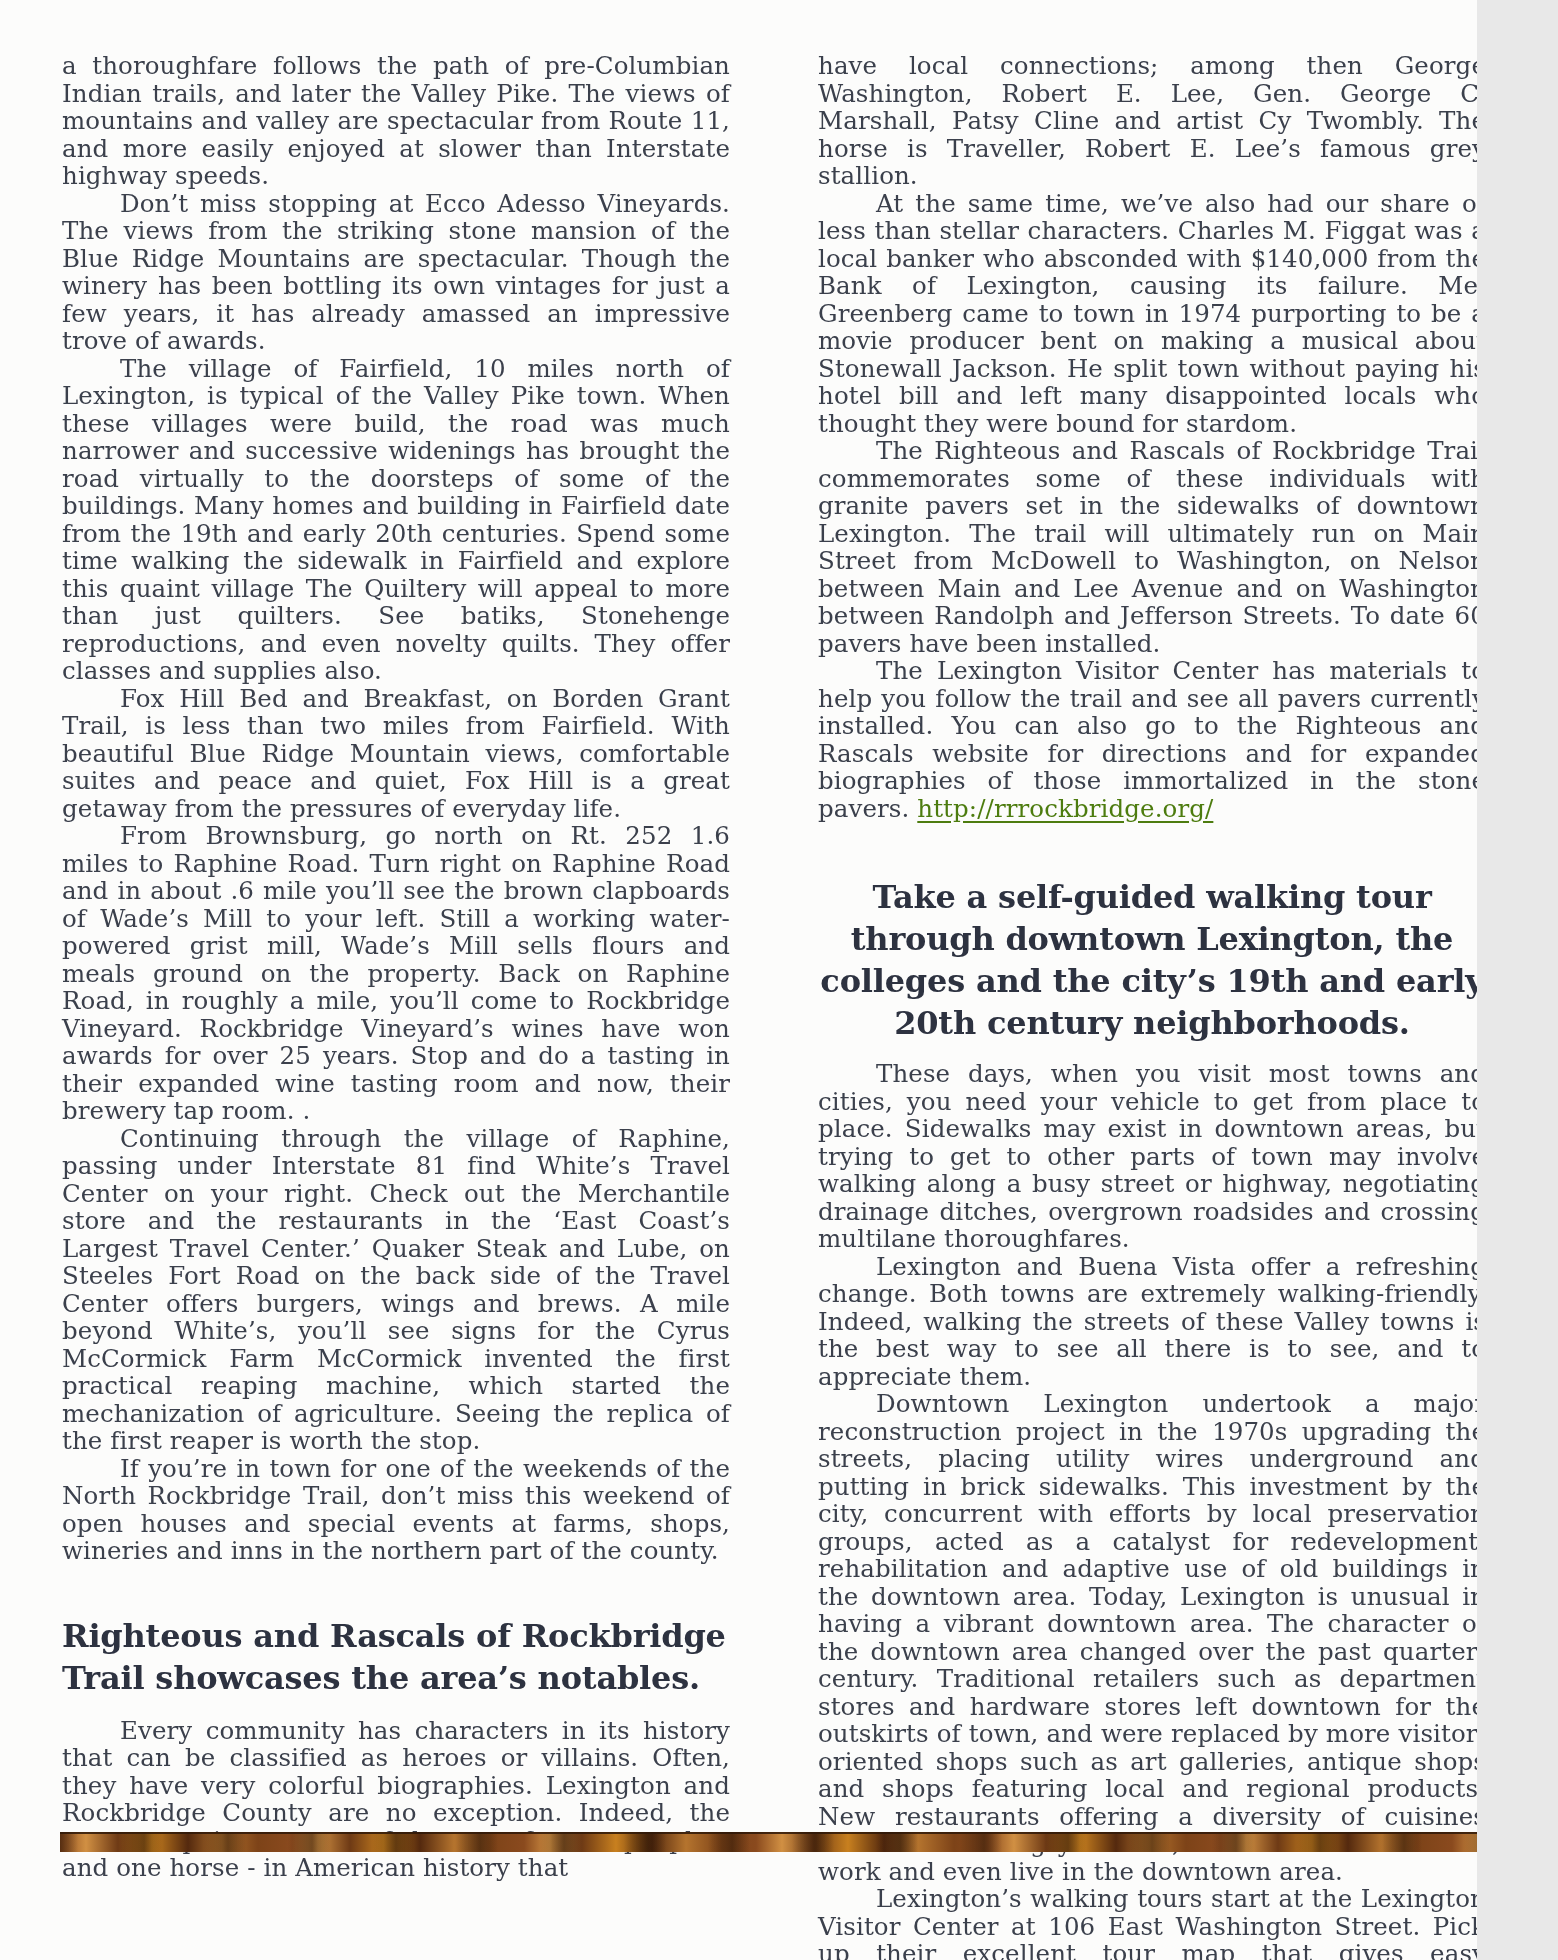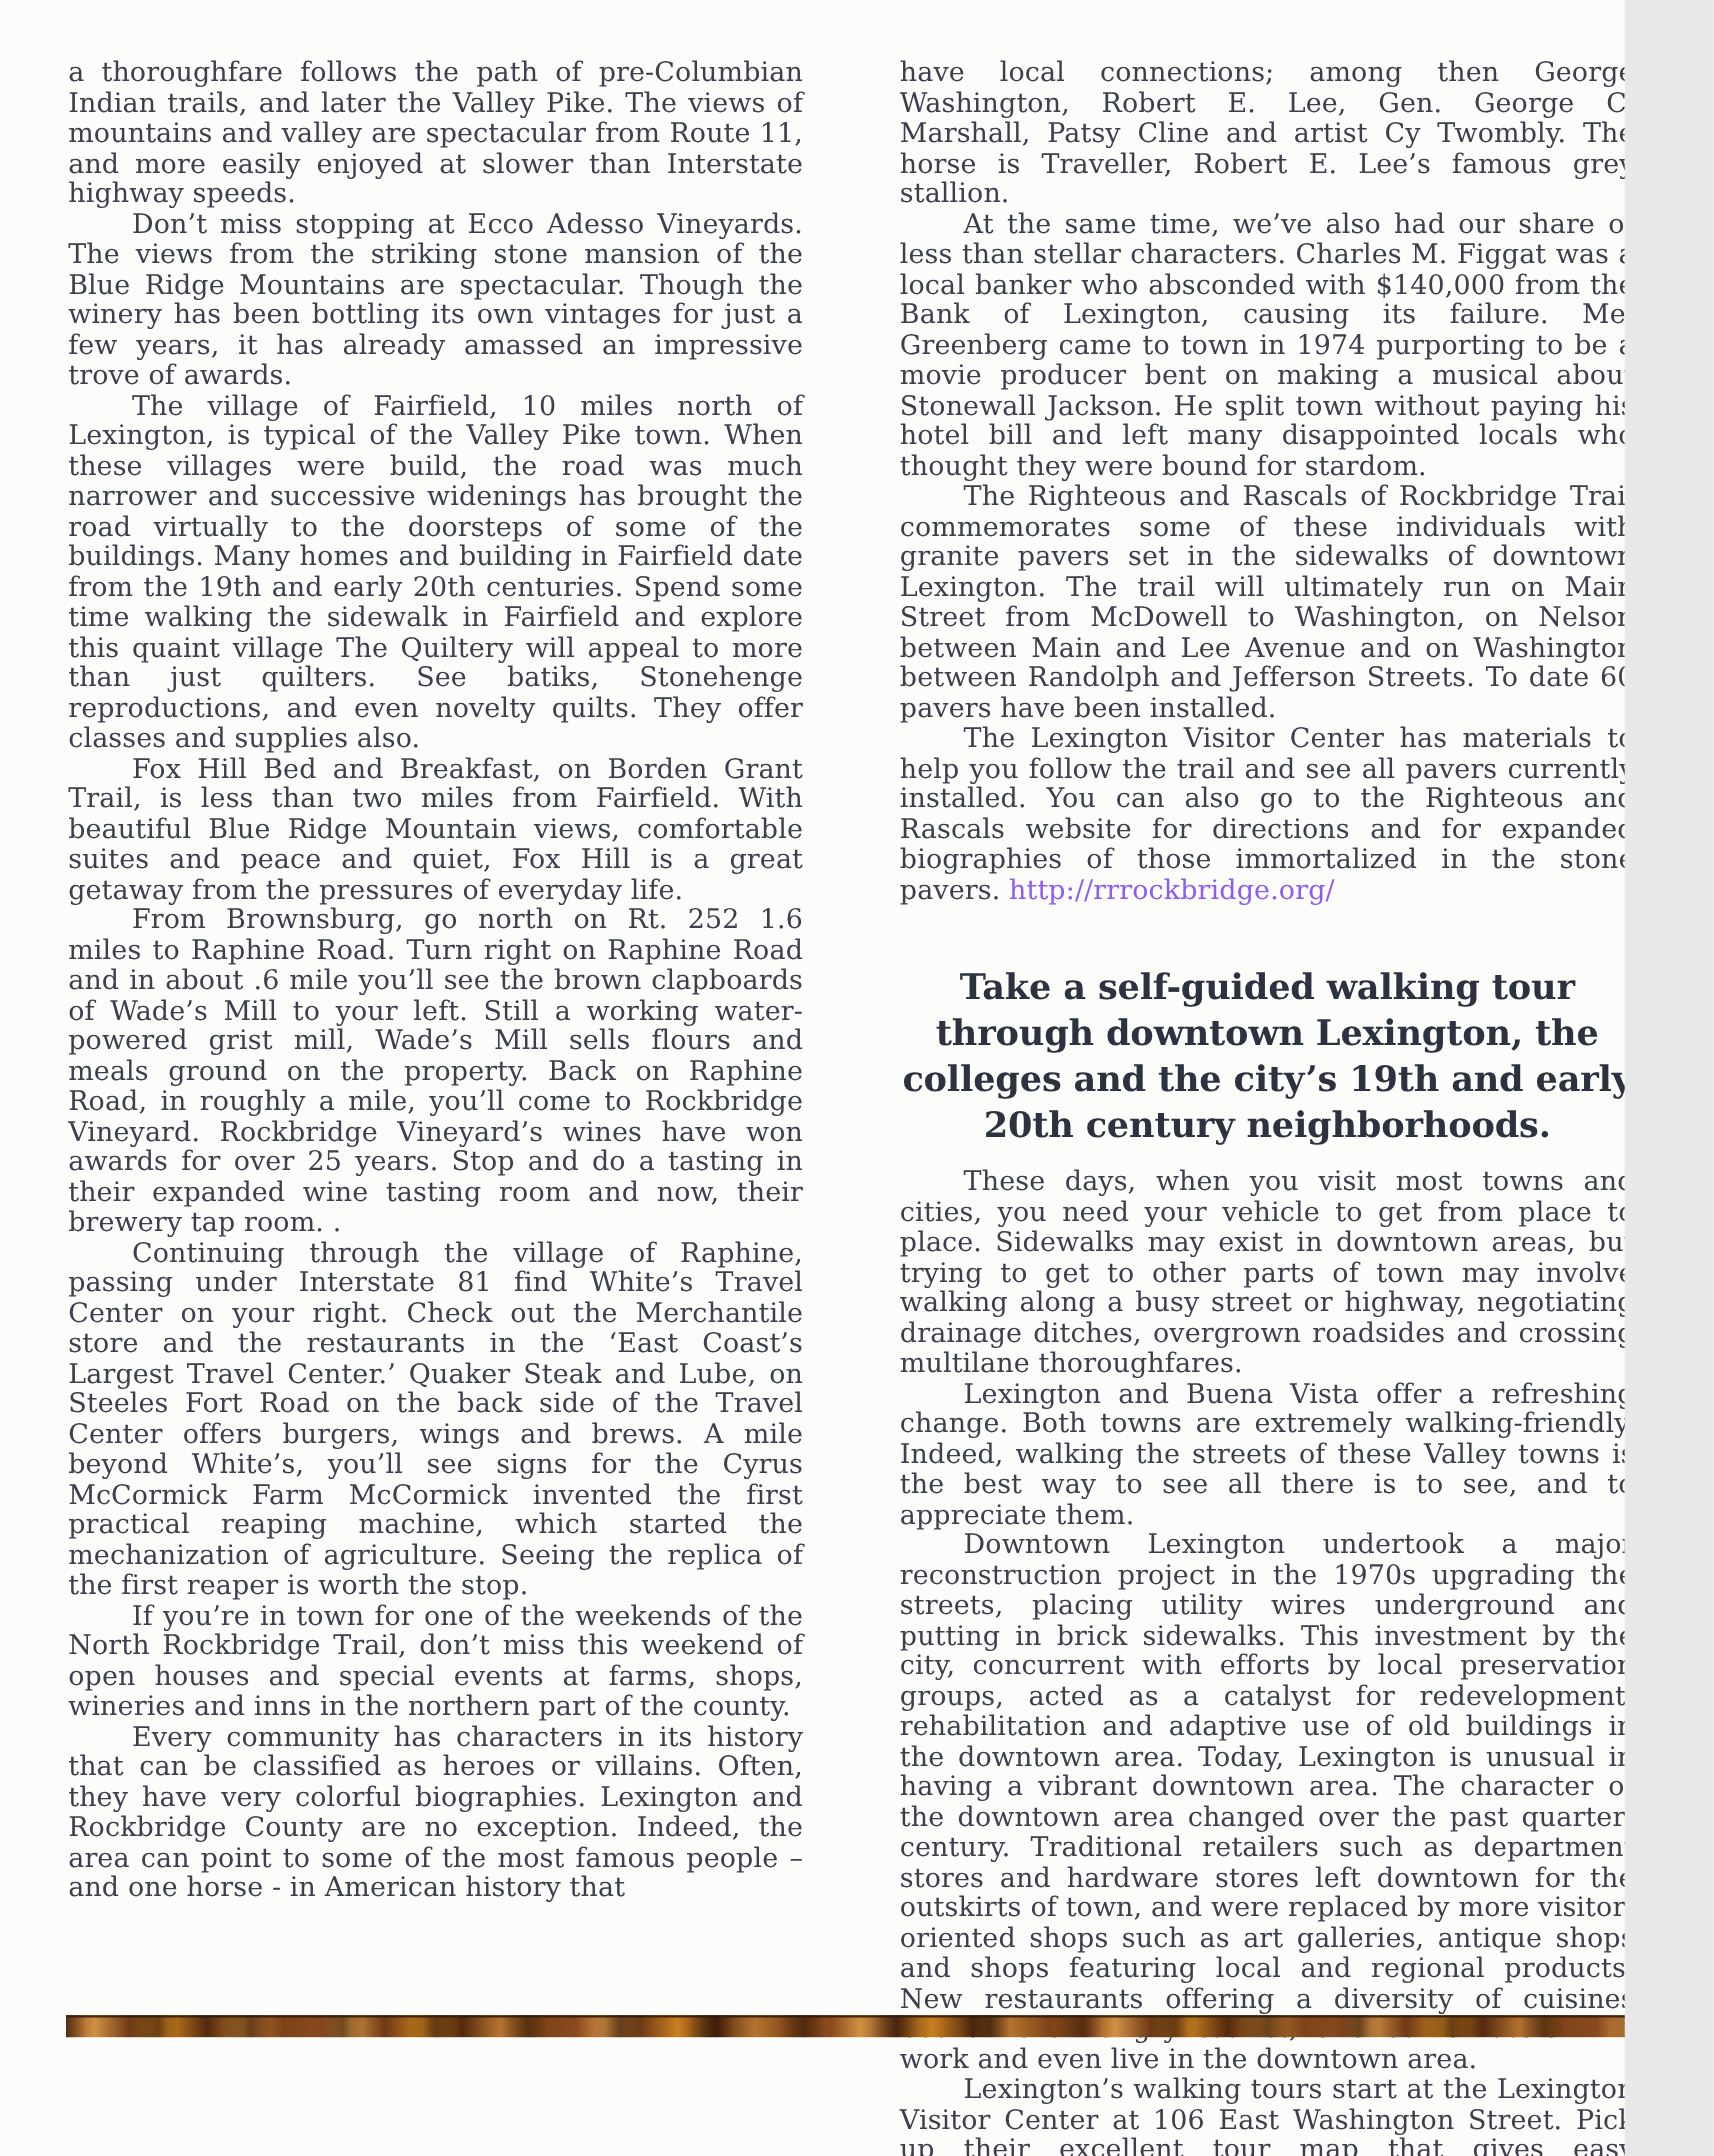--- a/index.html
+++ b/index.html
@@ -52,21 +52,22 @@
   .heading-left {
     margin-top: 50px;
     margin-bottom: 18px;
   }
   .heading-right {
     margin-top: 54px;
     margin-bottom: 16px;
     text-align: center;
   }
   .link {
-    color: #8b5cf6;
+    color: #4d7c0f;
+    text-decoration: underline;
     text-underline-offset: 4px;
     cursor: pointer;
   }
   .footer-bar {
     position: absolute;
     left: 60px;
     top: 1832px;
     width: 1446px;
     height: 18px;
     border-top: 2px solid rgba(46, 24, 8, 0.85);
@@ -110,20 +111,21 @@
   <div class="content">
 
     <div class="col">
       <p class="para no-indent">a thoroughfare follows the path of pre-Columbian Indian trails, and later the Valley Pike. The views of mountains and valley are spectacular from Route 11, and more easily enjoyed at slower than Interstate highway speeds.</p>
       <p class="para">Don’t miss stopping at Ecco Adesso Vineyards. The views from the striking stone mansion of the Blue Ridge Mountains are spectacular. Though the winery has been bottling its own vintages for just a few years, it has already amassed an impressive trove of awards.</p>
       <p class="para">The village of Fairfield, 10 miles north of Lexington, is typical of the Valley Pike town. When these villages were build, the road was much narrower and successive widenings has brought the road virtually to the doorsteps of some of the buildings. Many homes and building in Fairfield date from the 19th and early 20th centuries. Spend some time walking the sidewalk in Fairfield and explore this quaint village The Quiltery will appeal to more than just quilters. See batiks, Stonehenge reproductions, and even novelty quilts. They offer classes and supplies also.</p>
       <p class="para">Fox Hill Bed and Breakfast, on Borden Grant Trail, is less than two miles from Fairfield. With beautiful Blue Ridge Mountain views, comfortable suites and peace and quiet, Fox Hill is a great getaway from the pressures of everyday life.</p>
       <p class="para">From Brownsburg, go north on Rt. 252 1.6 miles to Raphine Road. Turn right on Raphine Road and in about .6 mile you’ll see the brown clapboards of Wade’s Mill to your left. Still a working water-powered grist mill, Wade’s Mill sells flours and meals ground on the property. Back on Raphine Road, in roughly a mile, you’ll come to Rockbridge Vineyard. Rockbridge Vineyard’s wines have won awards for over 25 years. Stop and do a tasting in their expanded wine tasting room and now, their brewery tap room. .</p>
       <p class="para">Continuing through the village of Raphine, passing under Interstate 81 find White’s Travel Center on your right. Check out the Merchantile store and the restaurants in the ‘East Coast’s Largest Travel Center.’ Quaker Steak and Lube, on Steeles Fort Road on the back side of the Travel Center offers burgers, wings and brews. A mile beyond White’s, you’ll see signs for the Cyrus McCormick Farm McCormick invented the first practical reaping machine, which started the mechanization of agriculture. Seeing the replica of the first reaper is worth the stop.</p>
       <p class="para">If you’re in town for one of the weekends of the North Rockbridge Trail, don’t miss this weekend of open houses and special events at farms, shops, wineries and inns in the northern part of the county.</p>
+      <h2 class="heading heading-left">Righteous and Rascals of Rockbridge Trail showcases the area’s notables.</h2>
       <p class="para">Every community has characters in its history that can be classified as heroes or villains. Often, they have very colorful biographies. Lexington and Rockbridge County are no exception. Indeed, the area can point to some of the most famous people – and one horse - in American history that</p>
     </div>
 
     <div class="col">
       <p class="para no-indent">have local connections; among then George Washington, Robert E. Lee, Gen. George C. Marshall, Patsy Cline and artist Cy Twombly.  The horse is Traveller, Robert E. Lee’s famous grey stallion.</p>
       <p class="para">At the same time, we’ve also had our share of less than stellar characters. Charles M. Figgat was a local banker who absconded with $140,000 from the Bank of Lexington, causing its failure. Mel Greenberg came to town in 1974 purporting to be a movie producer bent on making a musical about Stonewall Jackson. He split town without paying his hotel bill and left many disappointed locals who thought they were bound for stardom.</p>
       <p class="para">The Righteous and Rascals of Rockbridge Trail commemorates some of these individuals with granite pavers set in the sidewalks of downtown Lexington. The trail will ultimately run on Main Street from McDowell to Washington, on Nelson between Main and Lee Avenue and on Washington between Randolph and Jefferson Streets. To date 60 pavers have been installed.</p>
       <p class="para"><span>The Lexington Visitor Center has materials to help you follow the trail and see all pavers currently installed. You can also go to the Righteous and Rascals website for directions and for expanded biographies of those immortalized in the stone pavers. </span><a class="link">http://rrrockbridge.org/</a></p>
       <h2 class="heading heading-right">Take a self-guided walking tour through downtown Lexington, the colleges and the city’s 19th and early 20th century neighborhoods.</h2>
       <p class="para">These days, when you visit most towns and cities, you need your vehicle to get from place to place. Sidewalks may exist in downtown areas, but trying to get to other parts of town may involve walking along a busy street or highway, negotiating drainage ditches, overgrown roadsides and crossing multilane thoroughfares.</p>

